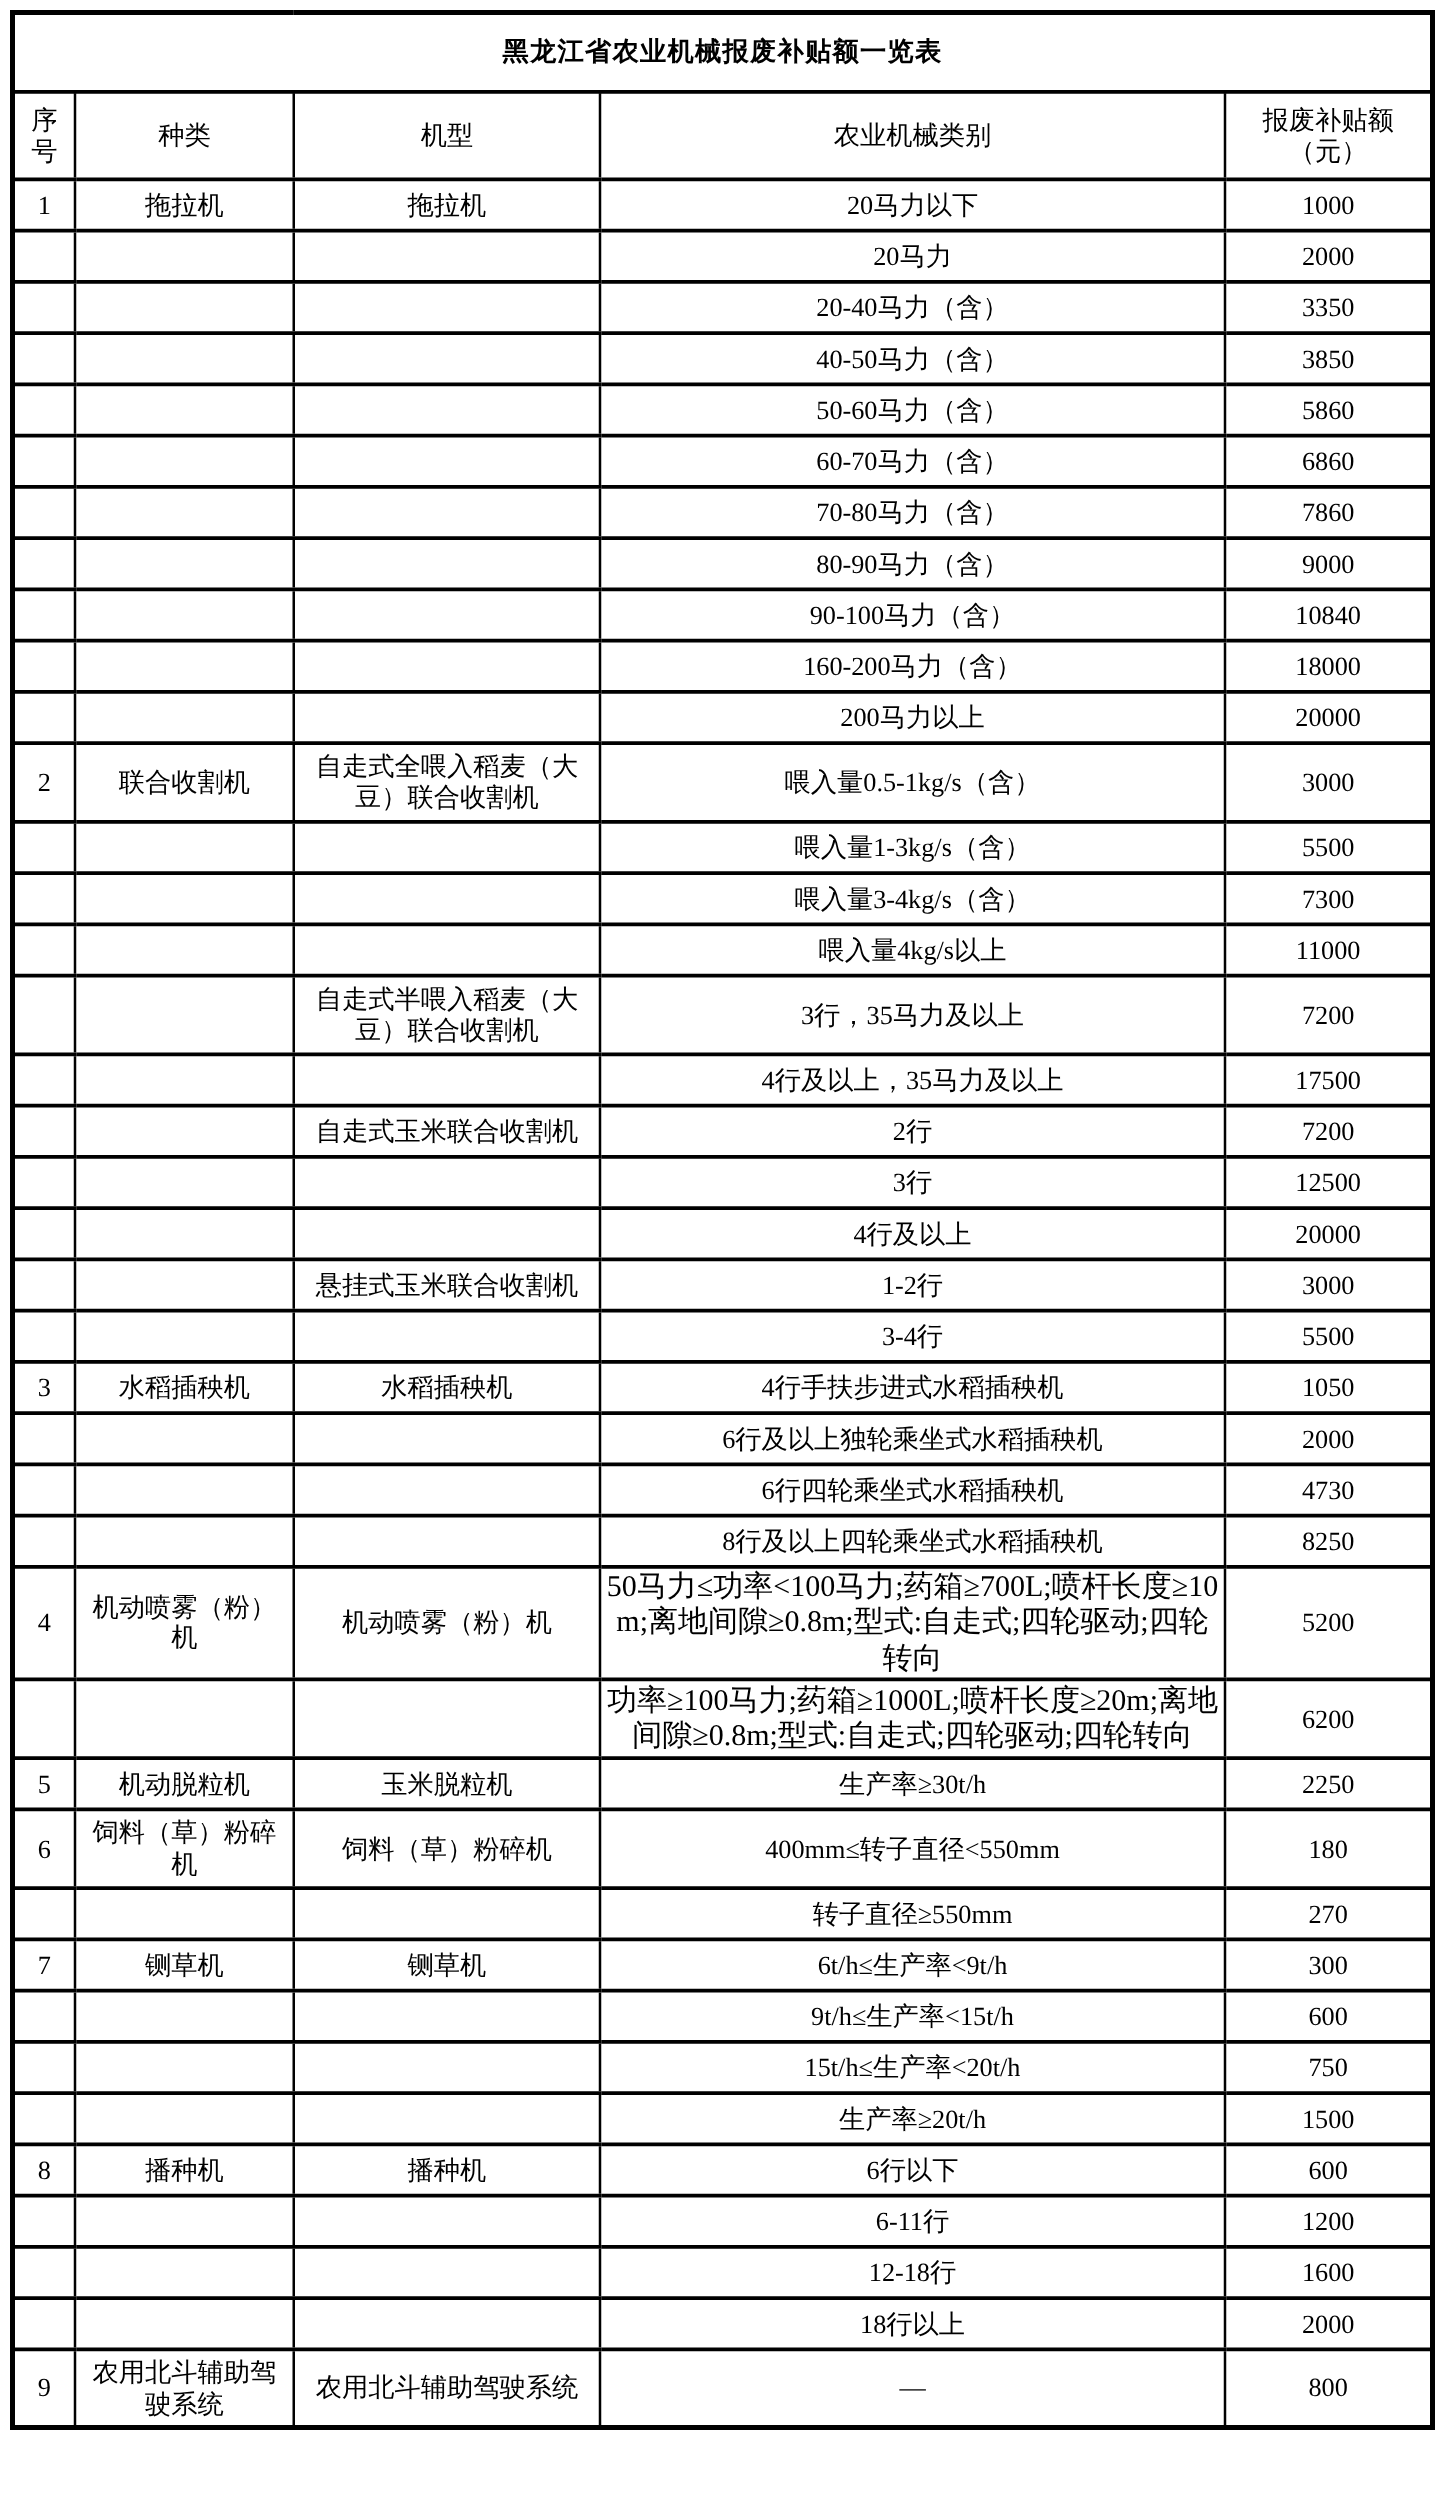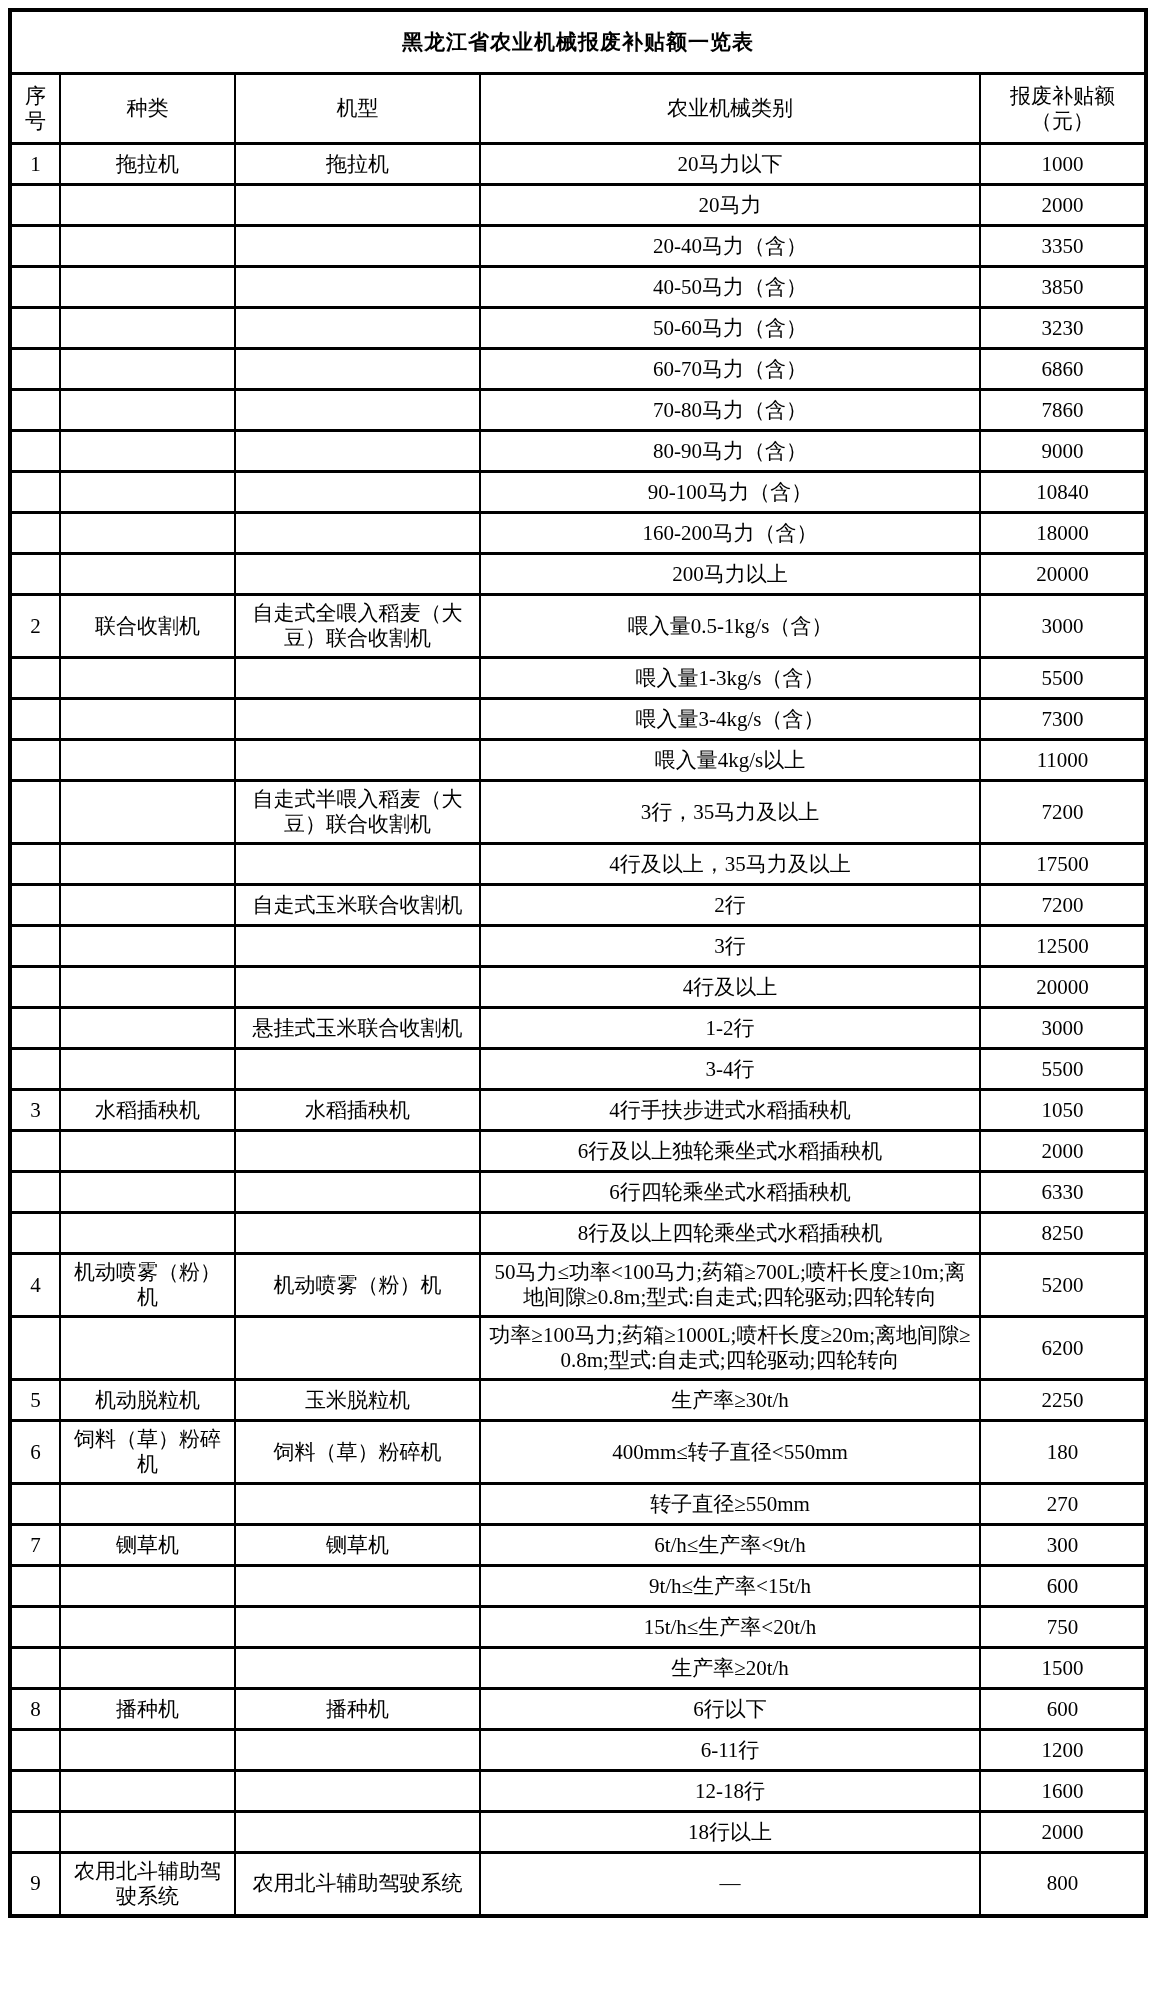--- a/index.html
+++ b/index.html
@@ -48,21 +48,21 @@
   tr.header-row { height: 70px; }
   tr.header-row th {
     font-weight: normal;
     font-size: 21px;
     white-space: pre-line;
   }
   tr.data-row { height: 41px; }
   tr.data-row.tall { height: 63px; }
   td.cell-amount { font-size: 20px; margin-left: 40px; }
   td.cell-no { font-size: 20px; }
-  td.cell-class.long { font-size: 21px; }
+  td.cell-class.long { font-size: 24px; }
 </style>
 </head>
 <body>
 
 <div class="page">
   <table class="subsidy">
     <colgroup>
       <col style="width:50px">
       <col style="width:175px">
       <col style="width:245px">
@@ -112,21 +112,21 @@
     <td class="cell-model"></td>
     <td class="cell-class">40-50马力（含）</td>
     <td class="cell-amount">3850</td>
   </tr>
 
   <tr class="data-row">
     <td class="cell-no"></td>
     <td class="cell-category"></td>
     <td class="cell-model"></td>
     <td class="cell-class">50-60马力（含）</td>
-    <td class="cell-amount">3230</td>
+    <td class="cell-amount">5860</td>
   </tr>
 
   <tr class="data-row">
     <td class="cell-no"></td>
     <td class="cell-category"></td>
     <td class="cell-model"></td>
     <td class="cell-class">60-70马力（含）</td>
     <td class="cell-amount">6860</td>
   </tr>
 
@@ -274,21 +274,21 @@
     <td class="cell-model"></td>
     <td class="cell-class">6行及以上独轮乘坐式水稻插秧机</td>
     <td class="cell-amount">2000</td>
   </tr>
 
   <tr class="data-row">
     <td class="cell-no"></td>
     <td class="cell-category"></td>
     <td class="cell-model"></td>
     <td class="cell-class">6行四轮乘坐式水稻插秧机</td>
-    <td class="cell-amount">6330</td>
+    <td class="cell-amount">4730</td>
   </tr>
 
   <tr class="data-row">
     <td class="cell-no"></td>
     <td class="cell-category"></td>
     <td class="cell-model"></td>
     <td class="cell-class">8行及以上四轮乘坐式水稻插秧机</td>
     <td class="cell-amount">8250</td>
   </tr>
 

